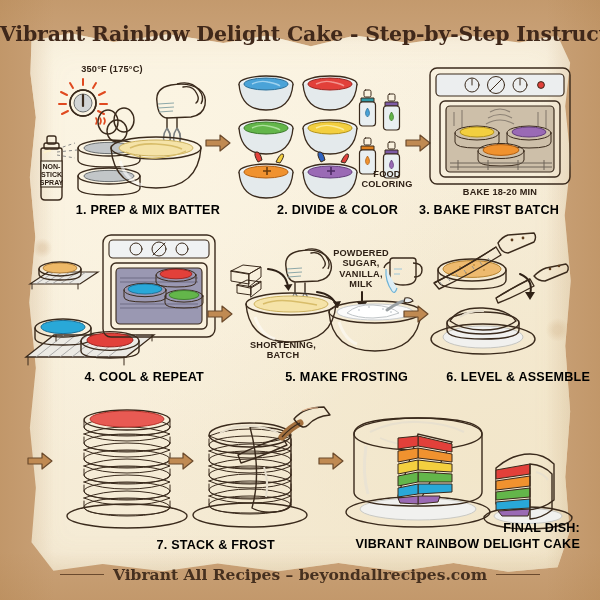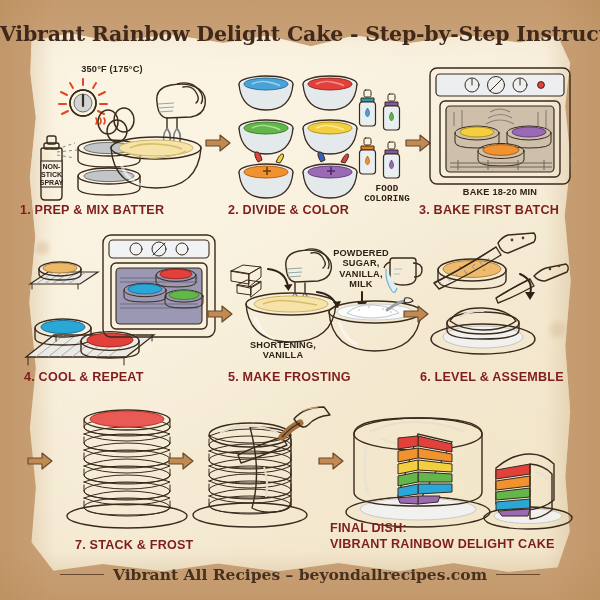--- a/index.html
+++ b/index.html
@@ -53,23 +53,23 @@
   }
 
   
   .title{
     position:absolute;left:0;right:0;top:22px;text-align:center;
     font-family:"DejaVu Serif", serif;
     font-size:20.5px;font-weight:700;letter-spacing:-0.2px;
     color:#40281a;white-space:nowrap;
   }
   .caption{
-    position:absolute;text-align:left;
+    position:absolute;text-align:right;
     font-family:"Liberation Sans", sans-serif;
-    font-weight:700;font-size:12.6px;letter-spacing:.2px;color:#7f1d1d;
+    font-weight:700;font-size:12.6px;letter-spacing:.2px;color:#000000;
     white-space:nowrap;
   }
   .note{
     position:absolute;text-align:center;
     font-family:"Liberation Sans", sans-serif;
     font-weight:700;font-size:9.2px;line-height:10.4px;color:#2f2116;
     letter-spacing:.2px;
   }
   .footer{
     position:absolute;left:0;right:0;bottom:16px;text-align:center;
@@ -275,21 +275,21 @@
       </g>
       <g transform="translate(24,52)">
         <rect x="6" y="2" width="7" height="7" rx="1.6" fill="#7d5ba6" class="ink-thin"></rect>
         <path d="M3 10 h13 v4 h-13 z" fill="#7d5ba6" stroke="#3a2a1c" stroke-width="1"></path>
         <rect x="1.5" y="14" width="16" height="24" rx="3" fill="#e9eff1" stroke="#3a2a1c" stroke-width="1.2"></rect>
         <path d="M9.5 20 q4 6 0 9 q-4 -3 0 -9 z" fill="#9a6ab5" stroke="#633e7c" stroke-width=".8"></path>
       </g>
     </svg>
   </div>
 
-  <div class="note" style="left:352px;top:184px;width:70px;font-family:Liberation Mono, monospace;">
+  <div class="note" style="left:352px;top:169px;width:70px;">
     <div>FOOD</div>
     <div>COLORING</div>
   </div>
 
   <div class="caption" style="left:228px;top:203px;width:170px;">2. DIVIDE &amp; COLOR</div>
 
   <div class="arrow" style="left:405px;top:134px;">
     <svg viewBox="0 0 26 18">
         <path d="M1 6 h14 v-5 l10 8 l-10 8 v-5 h-14 z" fill="#c08a52" stroke="#6b4a2c" stroke-width="1.2" stroke-linejoin="round"></path>
       </svg>
@@ -338,21 +338,21 @@
         <line x1="30" y1="94" x2="30" y2="104"></line>
           <line x1="60" y1="94" x2="60" y2="104"></line>
         <line x1="90" y1="94" x2="90" y2="104"></line>
           <line x1="116" y1="94" x2="116" y2="104"></line>
       </g>
     </svg>
   </div>
 
   <div class="note" style="left:440px;top:187px;width:120px;">BAKE 18-20 MIN</div>
 
-  <div class="caption" style="left:419px;top:203px;width:150px;">3. BAKE FIRST BATCH</div>
+  <div class="caption" style="left:409px;top:203px;width:150px;">3. BAKE FIRST BATCH</div>
 
   <div class="fig" style="left:24px;top:258px;">
     <svg width="80" height="48" viewBox="0 0 80 48">
       <g stroke="#7f7f7f" stroke-width="1" fill="#eceae4">
         <path d="M6 26 l18 -12 h50 l-18 12 z" stroke="#3a2a1c" stroke-width="1.2"></path>
       </g>
       <g stroke="#9a9a9a" stroke-width=".8">
         <path d="M12 26 l18 -12"></path>
           <path d="M20 26 l18 -12"></path>
           <path d="M28 26 l18 -12"></path>
@@ -490,21 +490,21 @@
       <ellipse cx="48" cy="11" rx="45" ry="11" fill="#eef2f3" class="ink"></ellipse>
       <path d="M3 11 q3 38 45 38 q42 0 45 -38" fill="#e4eaec" class="ink"></path>
       <ellipse cx="48" cy="11" rx="37" ry="8" fill="#f5e3a8" stroke="#cdb25f" stroke-width="1"></ellipse>
       <path d="M20 11 q12 -5 28 -3 q16 2 26 4" fill="none" stroke="#d8bd6a" stroke-width="1.5"></path>
       <path d="M12 24 q6 18 20 22" fill="none" stroke="#ffffff" stroke-width="3" opacity=".5"></path>
     </svg>
   </div>
 
   <div class="note" style="left:233px;top:340px;width:100px;">
     <div>SHORTENING,</div>
-    <div>VANILLA</div>
+    <div>BATCH</div>
   </div>
 
   <div class="note" style="left:325px;top:248px;width:72px;">
     <div>POWDERED</div>
     <div>SUGAR,</div>
     <div>VANILLA,</div>
     <div>MILK</div>
   </div>
 
   <div class="fig" style="left:315px;top:290px;">

